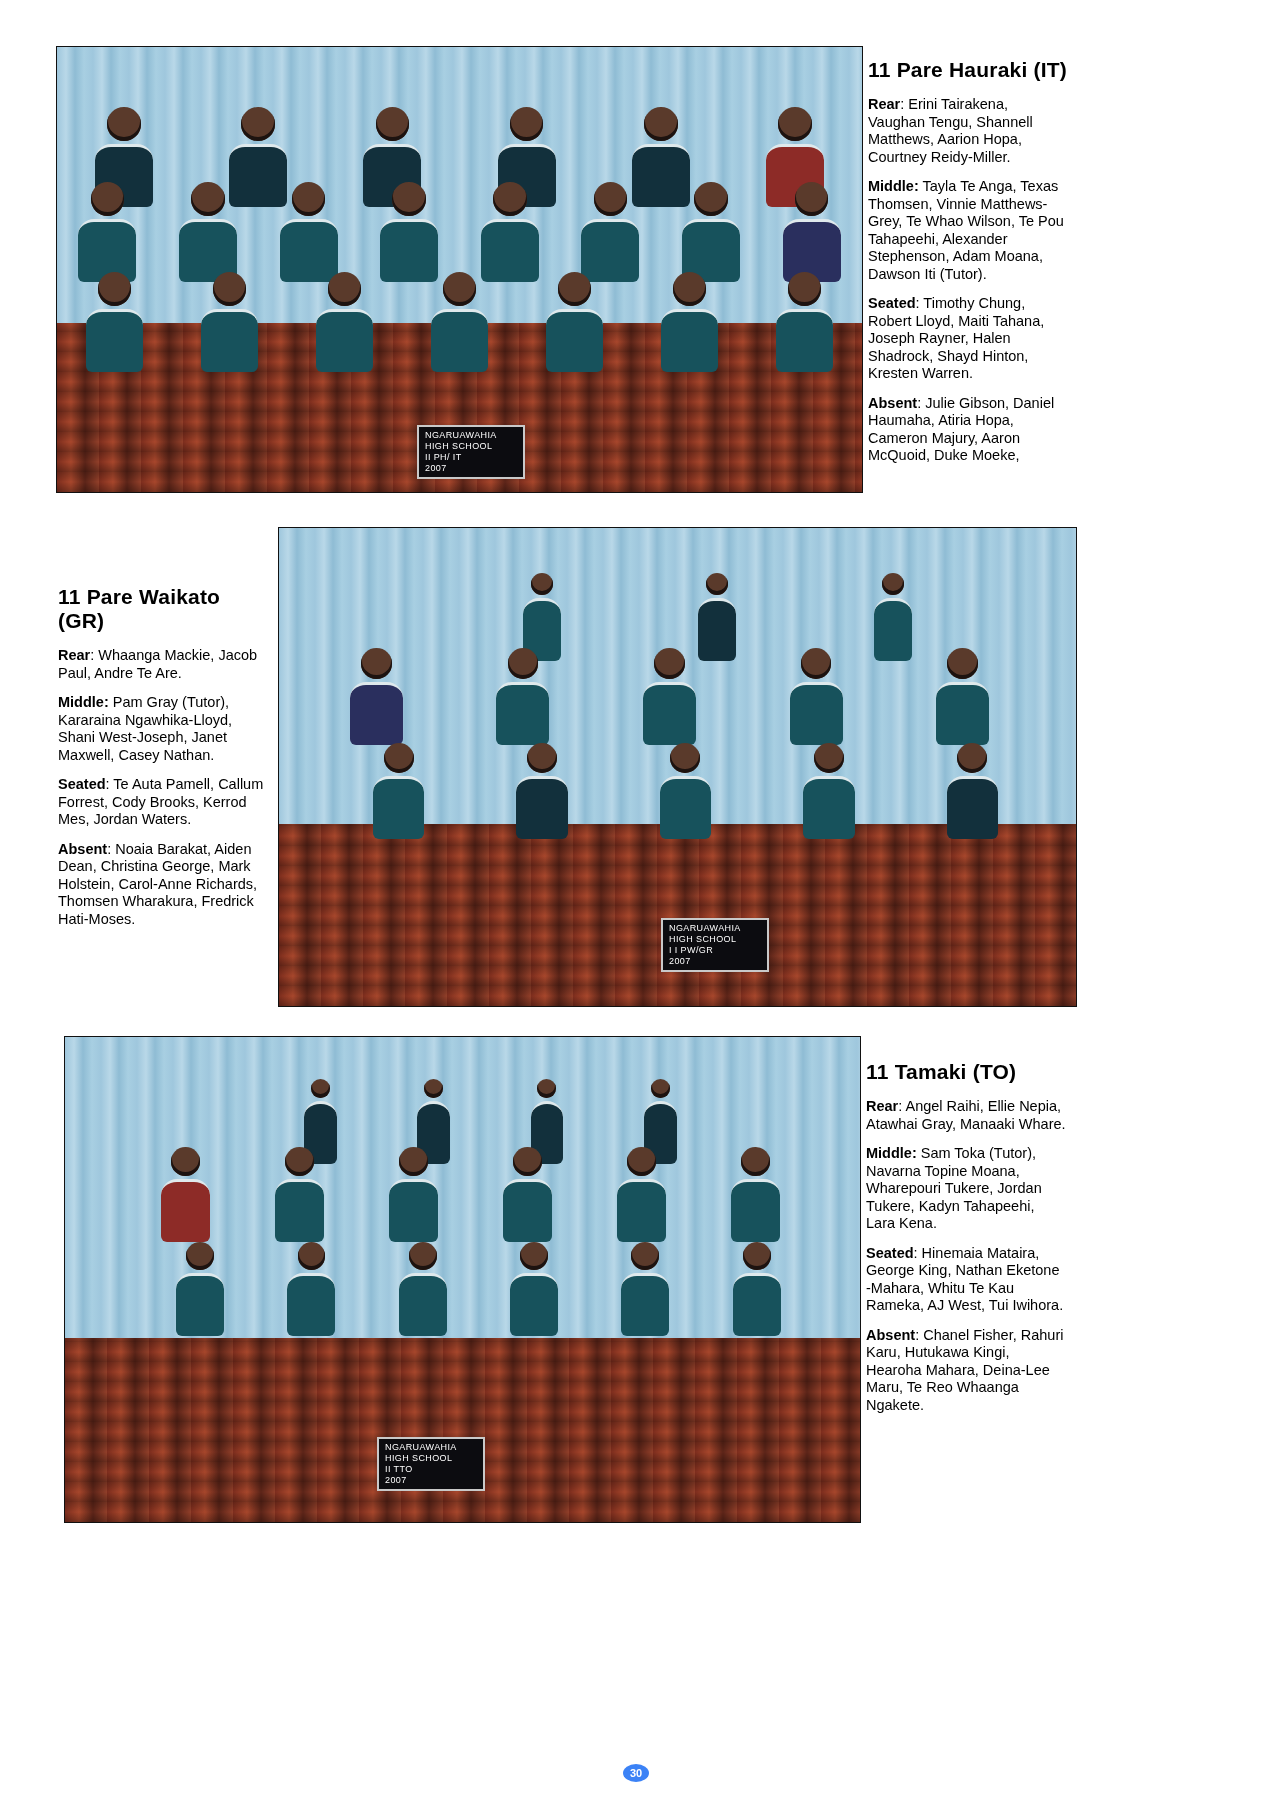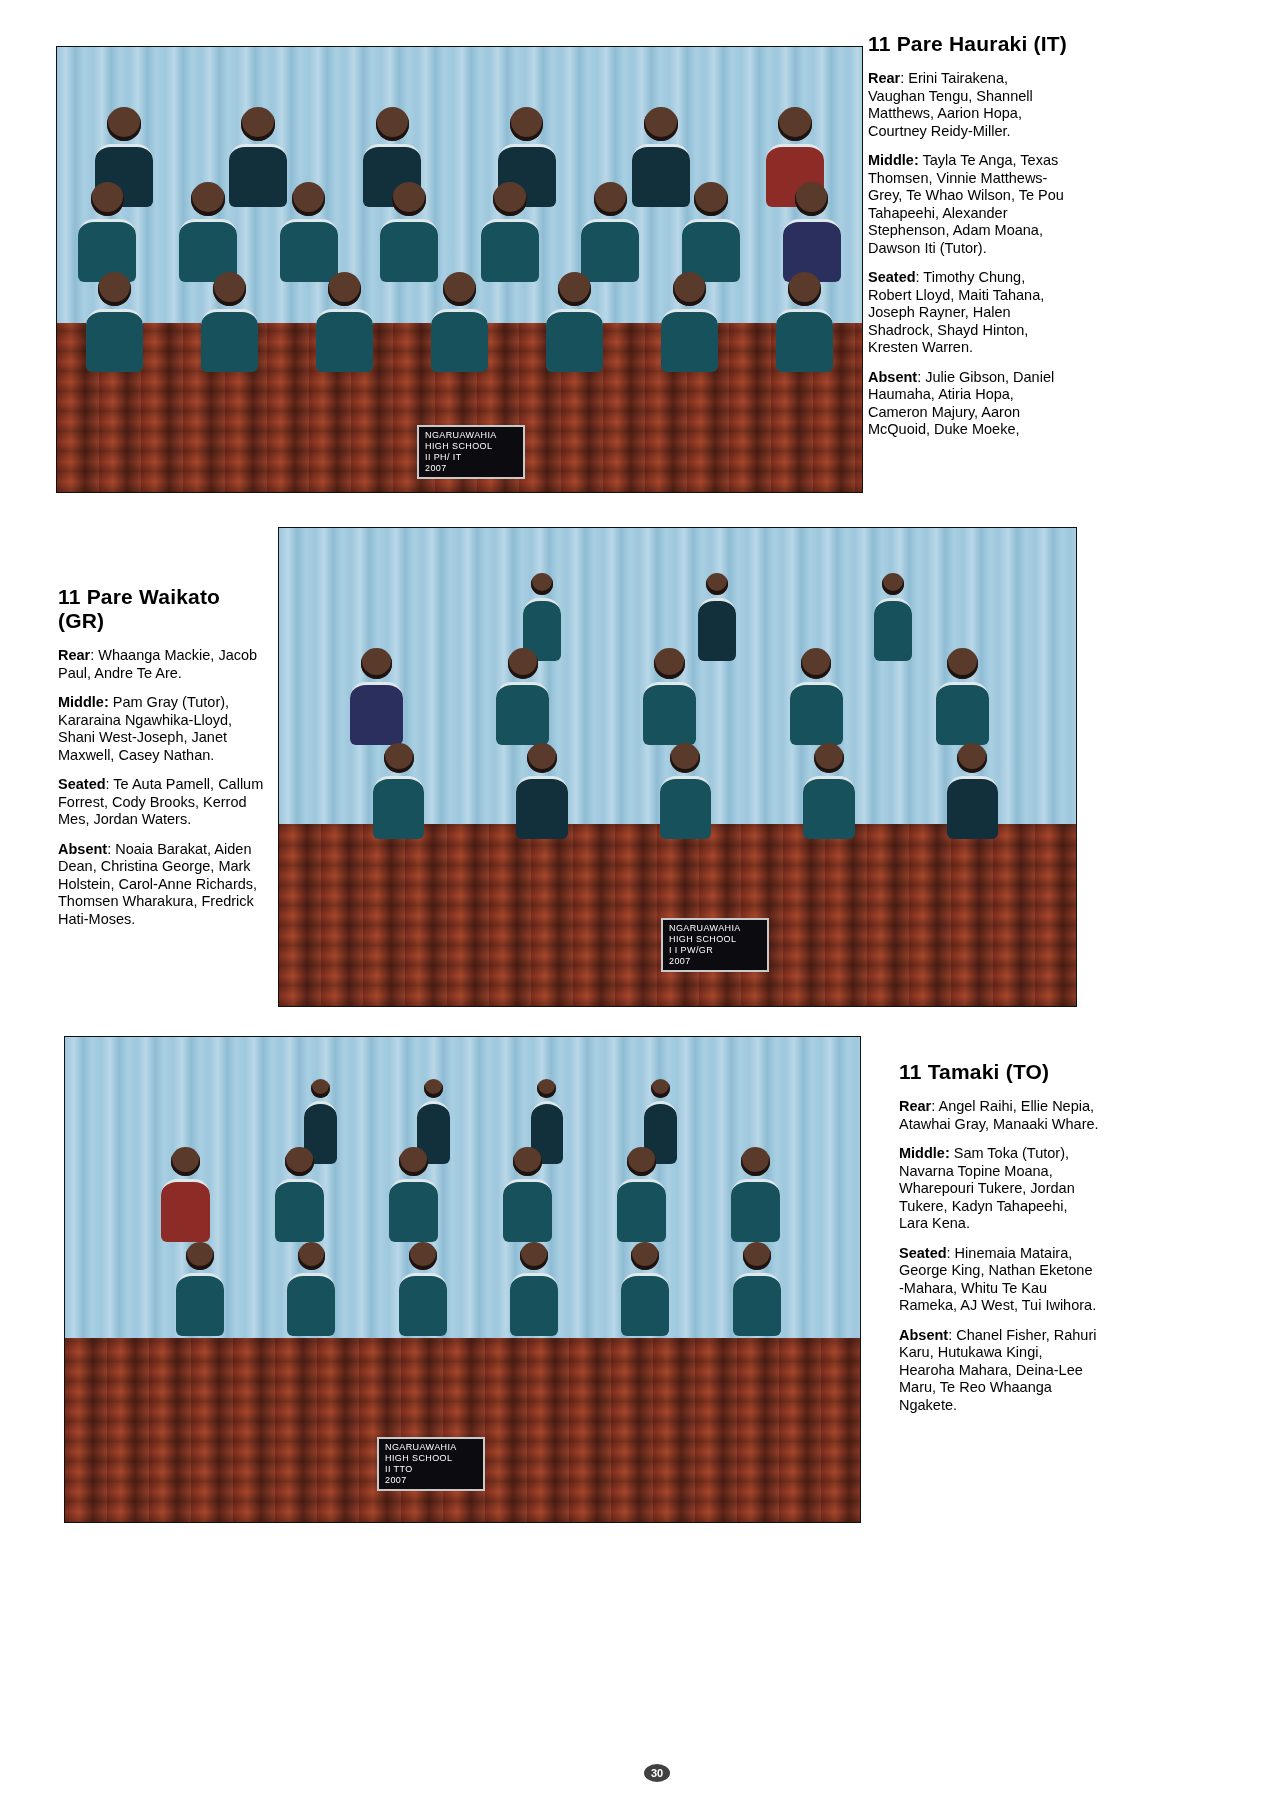--- a/index.html
+++ b/index.html
@@ -115,27 +115,26 @@
 
   
   .page-number {
     position: absolute;
     left: 50%;
     transform: translateX(-50%);
     bottom: 18px;
     width: 26px;
     height: 18px;
     border-radius: 50%;
-    background: #404040;
+    background: #3b82f6;
     color: #ffffff;
     font-size: 11px;
     line-height: 18px;
     text-align: center;
     font-weight: bold;
-    margin-left: 21px;
   }
 </style>
 </head>
 <body>
 
 <div class="page">
 
   <div class="photo" style="left:56px; top:46px; width:805px; height:445px;">
     <div class="curtain"></div>
     <div class="floor"></div>
@@ -234,21 +233,21 @@
     </div>
 
     <div class="nameplate" style="left:360px; top:378px; width:92px;">
       <div>NGARUAWAHIA</div>
       <div>HIGH  SCHOOL</div>
       <div>II  PH/ IT</div>
       <div>2007</div>
     </div>
   </div>
 
-  <div class="caption" style="left:868px; top:32px; width:200px;">
+  <div class="caption" style="left:868px; top:58px; width:200px;">
     <h2>11 Pare Hauraki (IT)</h2>
     <p><b>Rear</b><span>:  Erini Tairakena, Vaughan Tengu, Shannell Matthews, Aarion Hopa, Courtney Reidy-Miller.</span></p>
     <p><b>Middle:</b><span> Tayla Te Anga, Texas Thomsen, Vinnie Matthews-Grey, Te Whao Wilson, Te Pou Tahapeehi, Alexander Stephenson, Adam Moana, Dawson Iti (Tutor).</span></p>
     <p><b>Seated</b><span>: Timothy Chung, Robert Lloyd, Maiti Tahana, Joseph Rayner, Halen Shadrock, Shayd Hinton, Kresten Warren.</span></p>
     <p class="absent"><b>Absent</b><span>: Julie Gibson, Daniel Haumaha, Atiria Hopa, Cameron Majury, Aaron McQuoid, Duke Moeke,</span></p>
   </div>
 
   <div class="caption" style="left:58px; top:585px; width:210px;">
     <h2>11 Pare Waikato (GR)</h2>
     <p><b>Rear</b><span>:  Whaanga Mackie, Jacob Paul, Andre Te Are.</span></p>
@@ -408,21 +407,21 @@
     </div>
 
     <div class="nameplate" style="left:312px; top:400px; width:92px;">
       <div>NGARUAWAHIA</div>
       <div>HIGH  SCHOOL</div>
       <div>II  TTO</div>
       <div>2007</div>
     </div>
   </div>
 
-  <div class="caption" style="left:899px; top:1060px; width:200px;">
+  <div class="caption" style="left:866px; top:1060px; width:200px;">
     <h2>11 Tamaki (TO)</h2>
     <p><b>Rear</b><span>:  Angel Raihi, Ellie Nepia, Atawhai Gray, Manaaki Whare.</span></p>
     <p><b>Middle:</b><span> Sam Toka (Tutor), Navarna Topine Moana, Wharepouri Tukere, Jordan Tukere, Kadyn Tahapeehi, Lara Kena.</span></p>
     <p><b>Seated</b><span>: Hinemaia Mataira, George King, Nathan Eketone -Mahara, Whitu Te Kau Rameka, AJ West, Tui Iwihora.</span></p>
     <p class="absent"><b>Absent</b><span>: Chanel Fisher, Rahuri Karu, Hutukawa Kingi, Hearoha Mahara, Deina-Lee Maru, Te Reo Whaanga Ngakete.</span></p>
   </div>
 
   <div class="page-number">30</div>
 
 </div>

